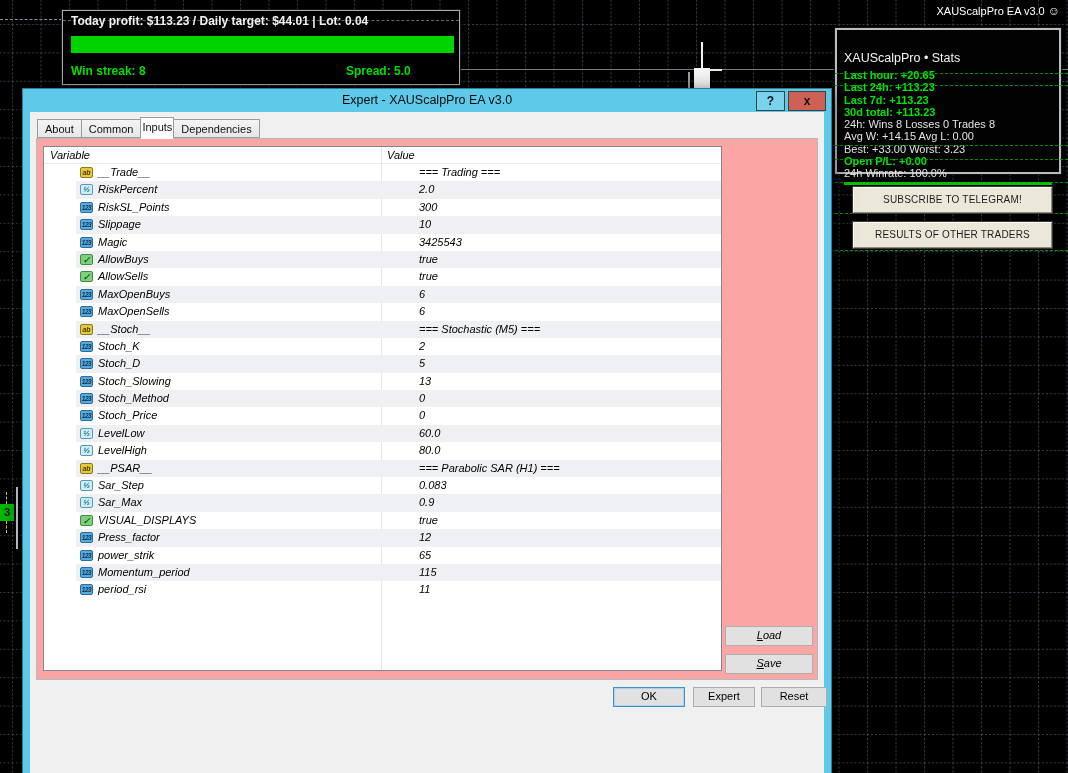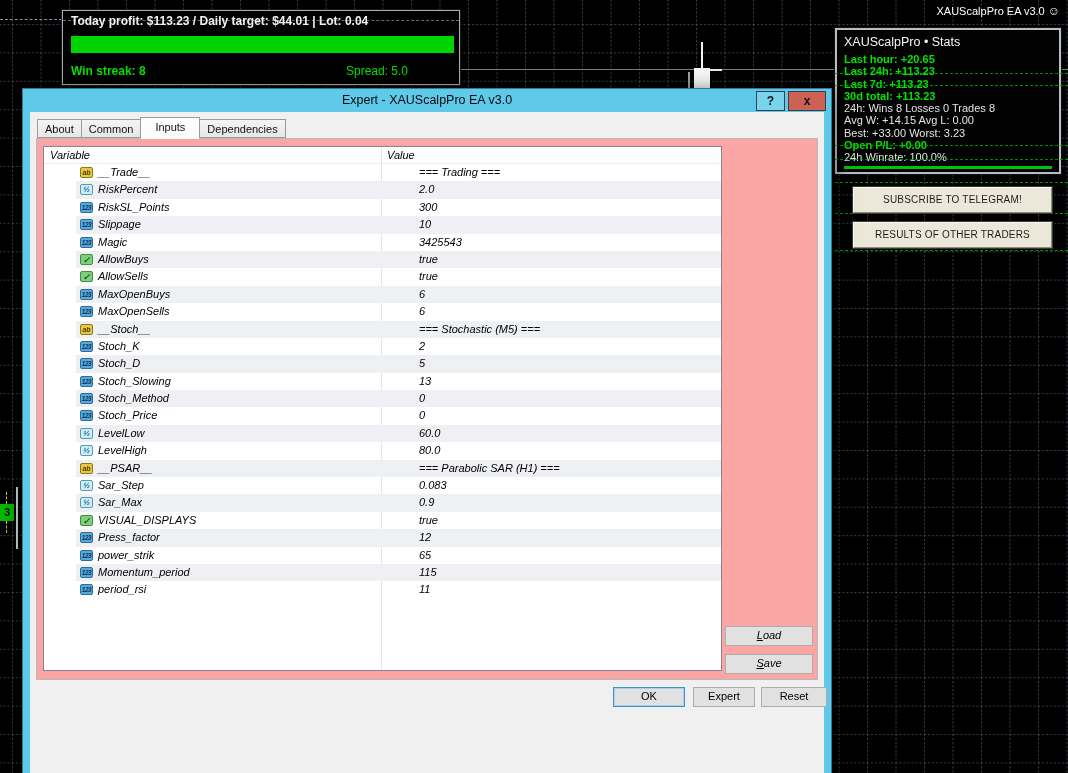--- a/index.html
+++ b/index.html
@@ -33,26 +33,26 @@
 
   
   #profit-panel {
     left:62px; top:10px; width:398px; height:75px; background:#010101;
     border:1px solid #a8adb3; box-shadow:0 0 0 1px #14171c; z-index:2;
   }
   #profit-dash { position:absolute; left:0; right:0; top:9px; border-top:1px dashed #9aa3ad; opacity:.65; }
   #profit-header { position:absolute; left:8px; top:3px; color:#f2f2f2; font-size:12px; font-weight:700; }
   #profit-bar { position:absolute; left:8px; top:25px; width:383px; height:17px; background:#00d400; }
   #win-streak { position:absolute; left:8px; bottom:6px; color:#00e000; font-size:12px; font-weight:700; }
-  #spread { position:absolute; left:283px; bottom:6px; color:#00e000; font-size:12px; font-weight:400; }
+  #spread { position:absolute; left:283px; bottom:6px; color:#00e000; font-size:12px; font-weight:700; }
 
   
   #stats-panel {
     left:835px; top:28px; width:226px; height:146px; background:#020202;
-    border:2px solid #b9bdc2; box-shadow:0 0 0 1px #111; padding:3px 7px; z-index:2;
+    border:2px solid #b9bdc2; box-shadow:0 0 0 1px #111; padding:19px 7px; z-index:2;
   }
   .s-title { font-size:12.5px; color:#f5f5f5; margin:2px 0 4px 0; }
   .s-line { font-size:11px; line-height:12.3px; white-space:nowrap; }
   .s-green { color:#00e400; font-weight:700; }
   .s-white { color:#e4e4e4; }
   #stat-bar { height:3px; background:#00c400; margin-top:2px; }
 
   
   .side-btn {
     position:absolute; left:853px; width:199px; height:26px; background:#ece8d9;
@@ -78,21 +78,21 @@
     border:1px solid #3c4145; text-align:center; line-height:18px; font-weight:700; font-size:12px; color:#111;
   }
   #dlg-client { position:absolute; left:7px; right:7px; top:23px; bottom:7px; background:#f0f0f0; }
 
   #tabs { position:absolute; left:7px; top:7px; display:flex; z-index:3; }
   .tab {
     height:19px; line-height:18px; padding:0 7px; font-size:11px; color:#111;
     background:linear-gradient(#f4f4f4,#e7e7e7); border:1px solid #9b9b9b; margin-right:-1px;
   }
   .tab.active {
-    background:#fdfdfd; height:22px; margin-top:-2px; padding:0 14px;
+    background:#fdfdfd; height:22px; margin-top:-2px; padding:0 1px;
     border-bottom:1px solid #fdfdfd; position:relative; z-index:4;
   }
 
   #tab-page {
     position:absolute; left:6px; top:26px; width:782px; height:542px;
     border:1px solid #b6b9bd; background:#fca5a5;font-style:italic;
   }
   #param-list {
     position:absolute; left:6px; top:7px; width:679px; height:525px;
     background:#fff; border:1px solid #82878f; overflow:hidden; font-size:11px; color:#000;

